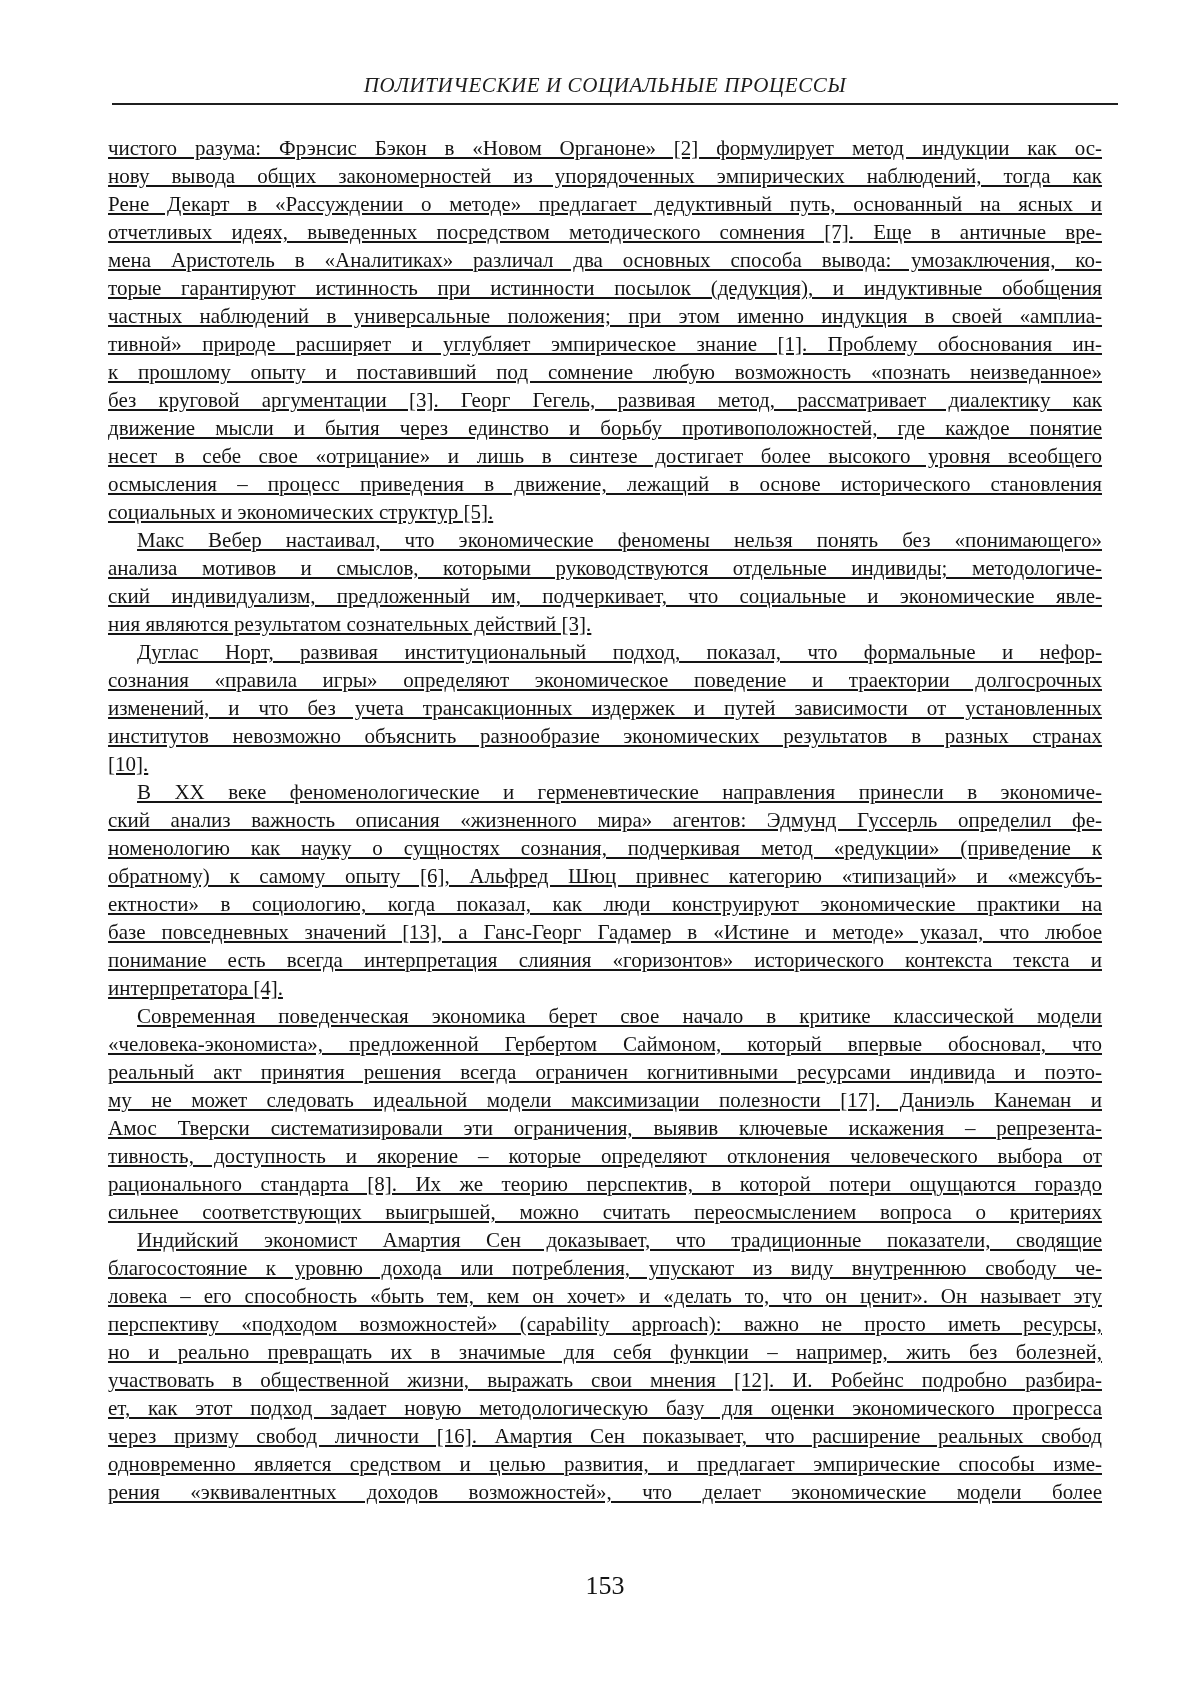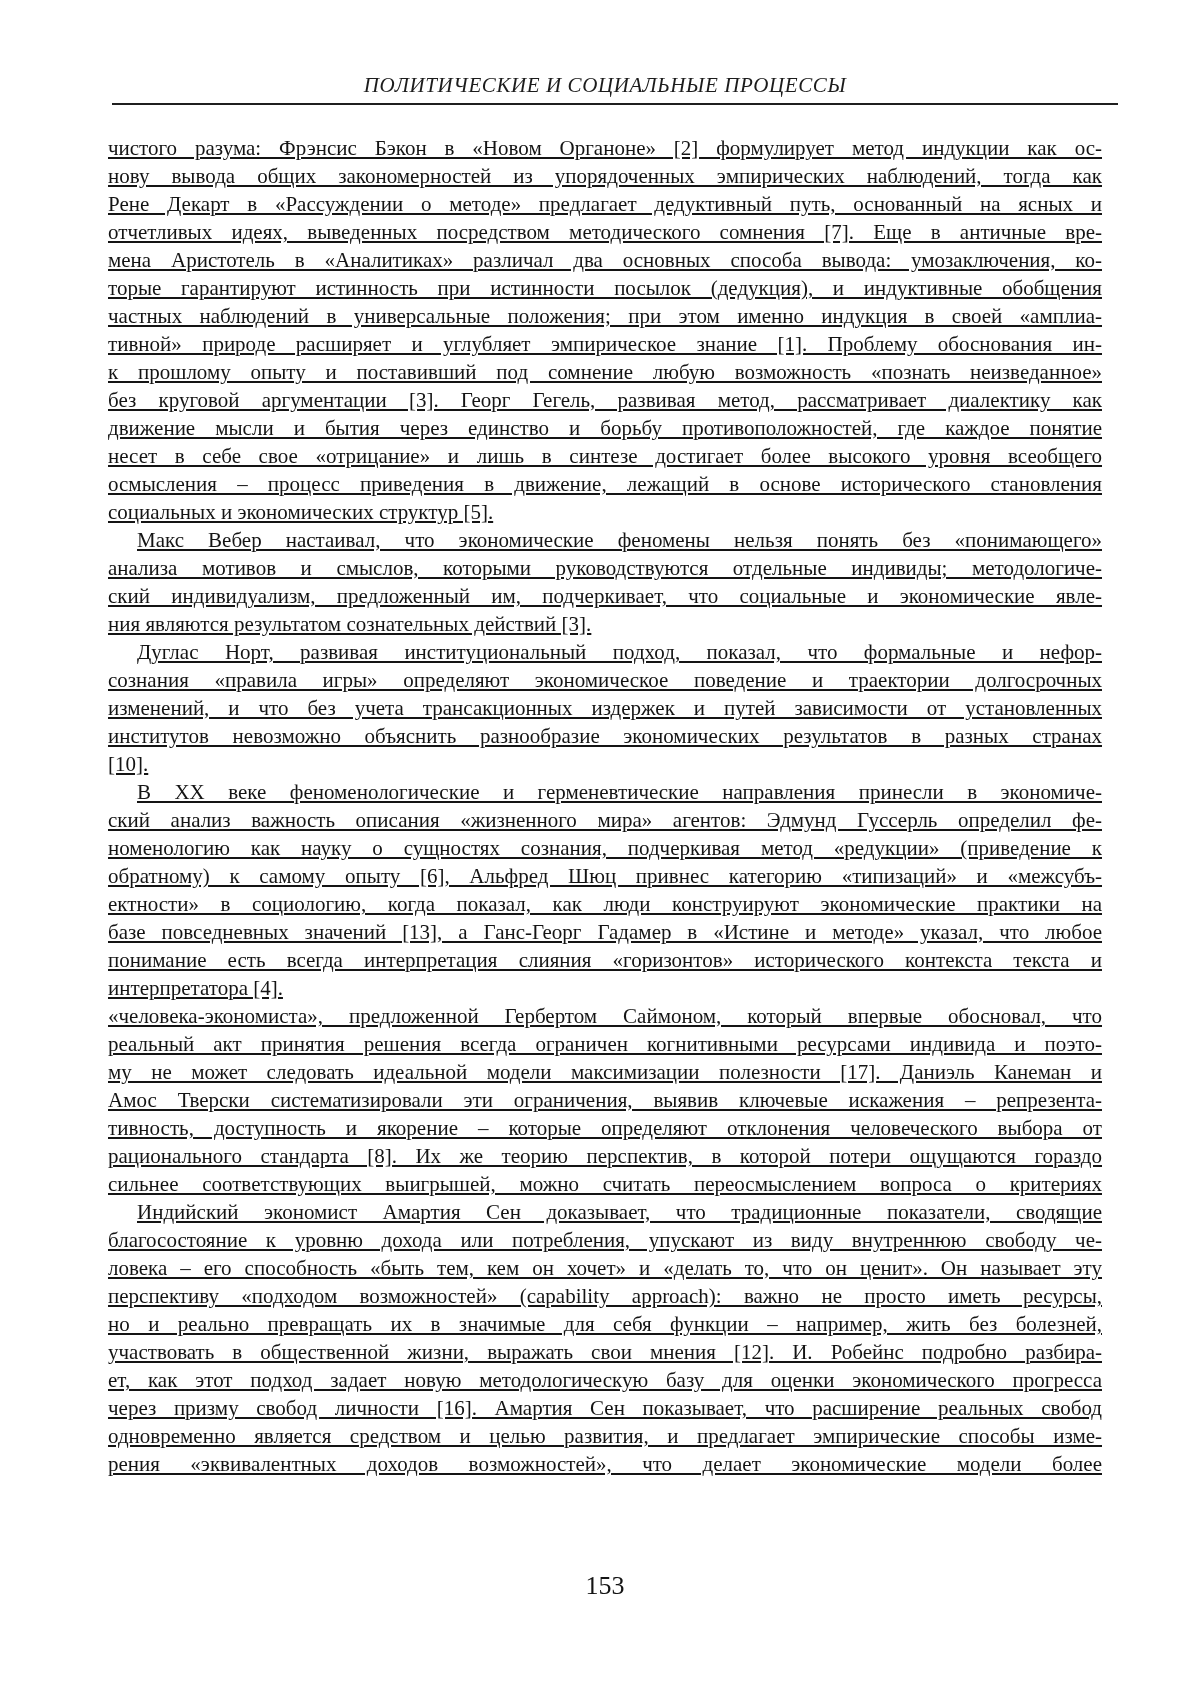--- a/index.html
+++ b/index.html
@@ -114,20 +114,21 @@
         <div class="line indent">В XX веке феноменологические и герменевтические направления принесли в экономиче-</div>
         <div class="line">ский анализ важность описания «жизненного мира» агентов: Эдмунд Гуссерль определил фе-</div>
         <div class="line">номенологию как науку о сущностях сознания, подчеркивая метод «редукции» (приведение к</div>
         <div class="line">обратному) к самому опыту [6], Альфред Шюц привнес категорию «типизаций» и «межсубъ-</div>
         <div class="line">ектности» в социологию, когда показал, как люди конструируют экономические практики на</div>
         <div class="line">базе повседневных значений [13], а Ганс-Георг Гадамер в «Истине и методе» указал, что любое</div>
         <div class="line">понимание есть всегда интерпретация слияния «горизонтов» исторического контекста текста и</div>
         <div class="line endpara">интерпретатора [4].</div>
       </div>
       <div class="paragraph">
+        <div class="line indent">Современная поведенческая экономика берет свое начало в критике классической модели</div>
         <div class="line">«человека-экономиста», предложенной Гербертом Саймоном, который впервые обосновал, что</div>
         <div class="line">реальный акт принятия решения всегда ограничен когнитивными ресурсами индивида и поэто-</div>
         <div class="line">му не может следовать идеальной модели максимизации полезности [17]. Даниэль Канеман и</div>
         <div class="line">Амос Тверски систематизировали эти ограничения, выявив ключевые искажения – репрезента-</div>
         <div class="line">тивность, доступность и якорение – которые определяют отклонения человеческого выбора от</div>
         <div class="line">рационального стандарта [8]. Их же теорию перспектив, в которой потери ощущаются гораздо</div>
         <div class="line">сильнее соответствующих выигрышей, можно считать переосмыслением вопроса о критериях</div>
       </div>
       <div class="paragraph">
         <div class="line indent">Индийский экономист Амартия Сен доказывает, что традиционные показатели, сводящие</div>

